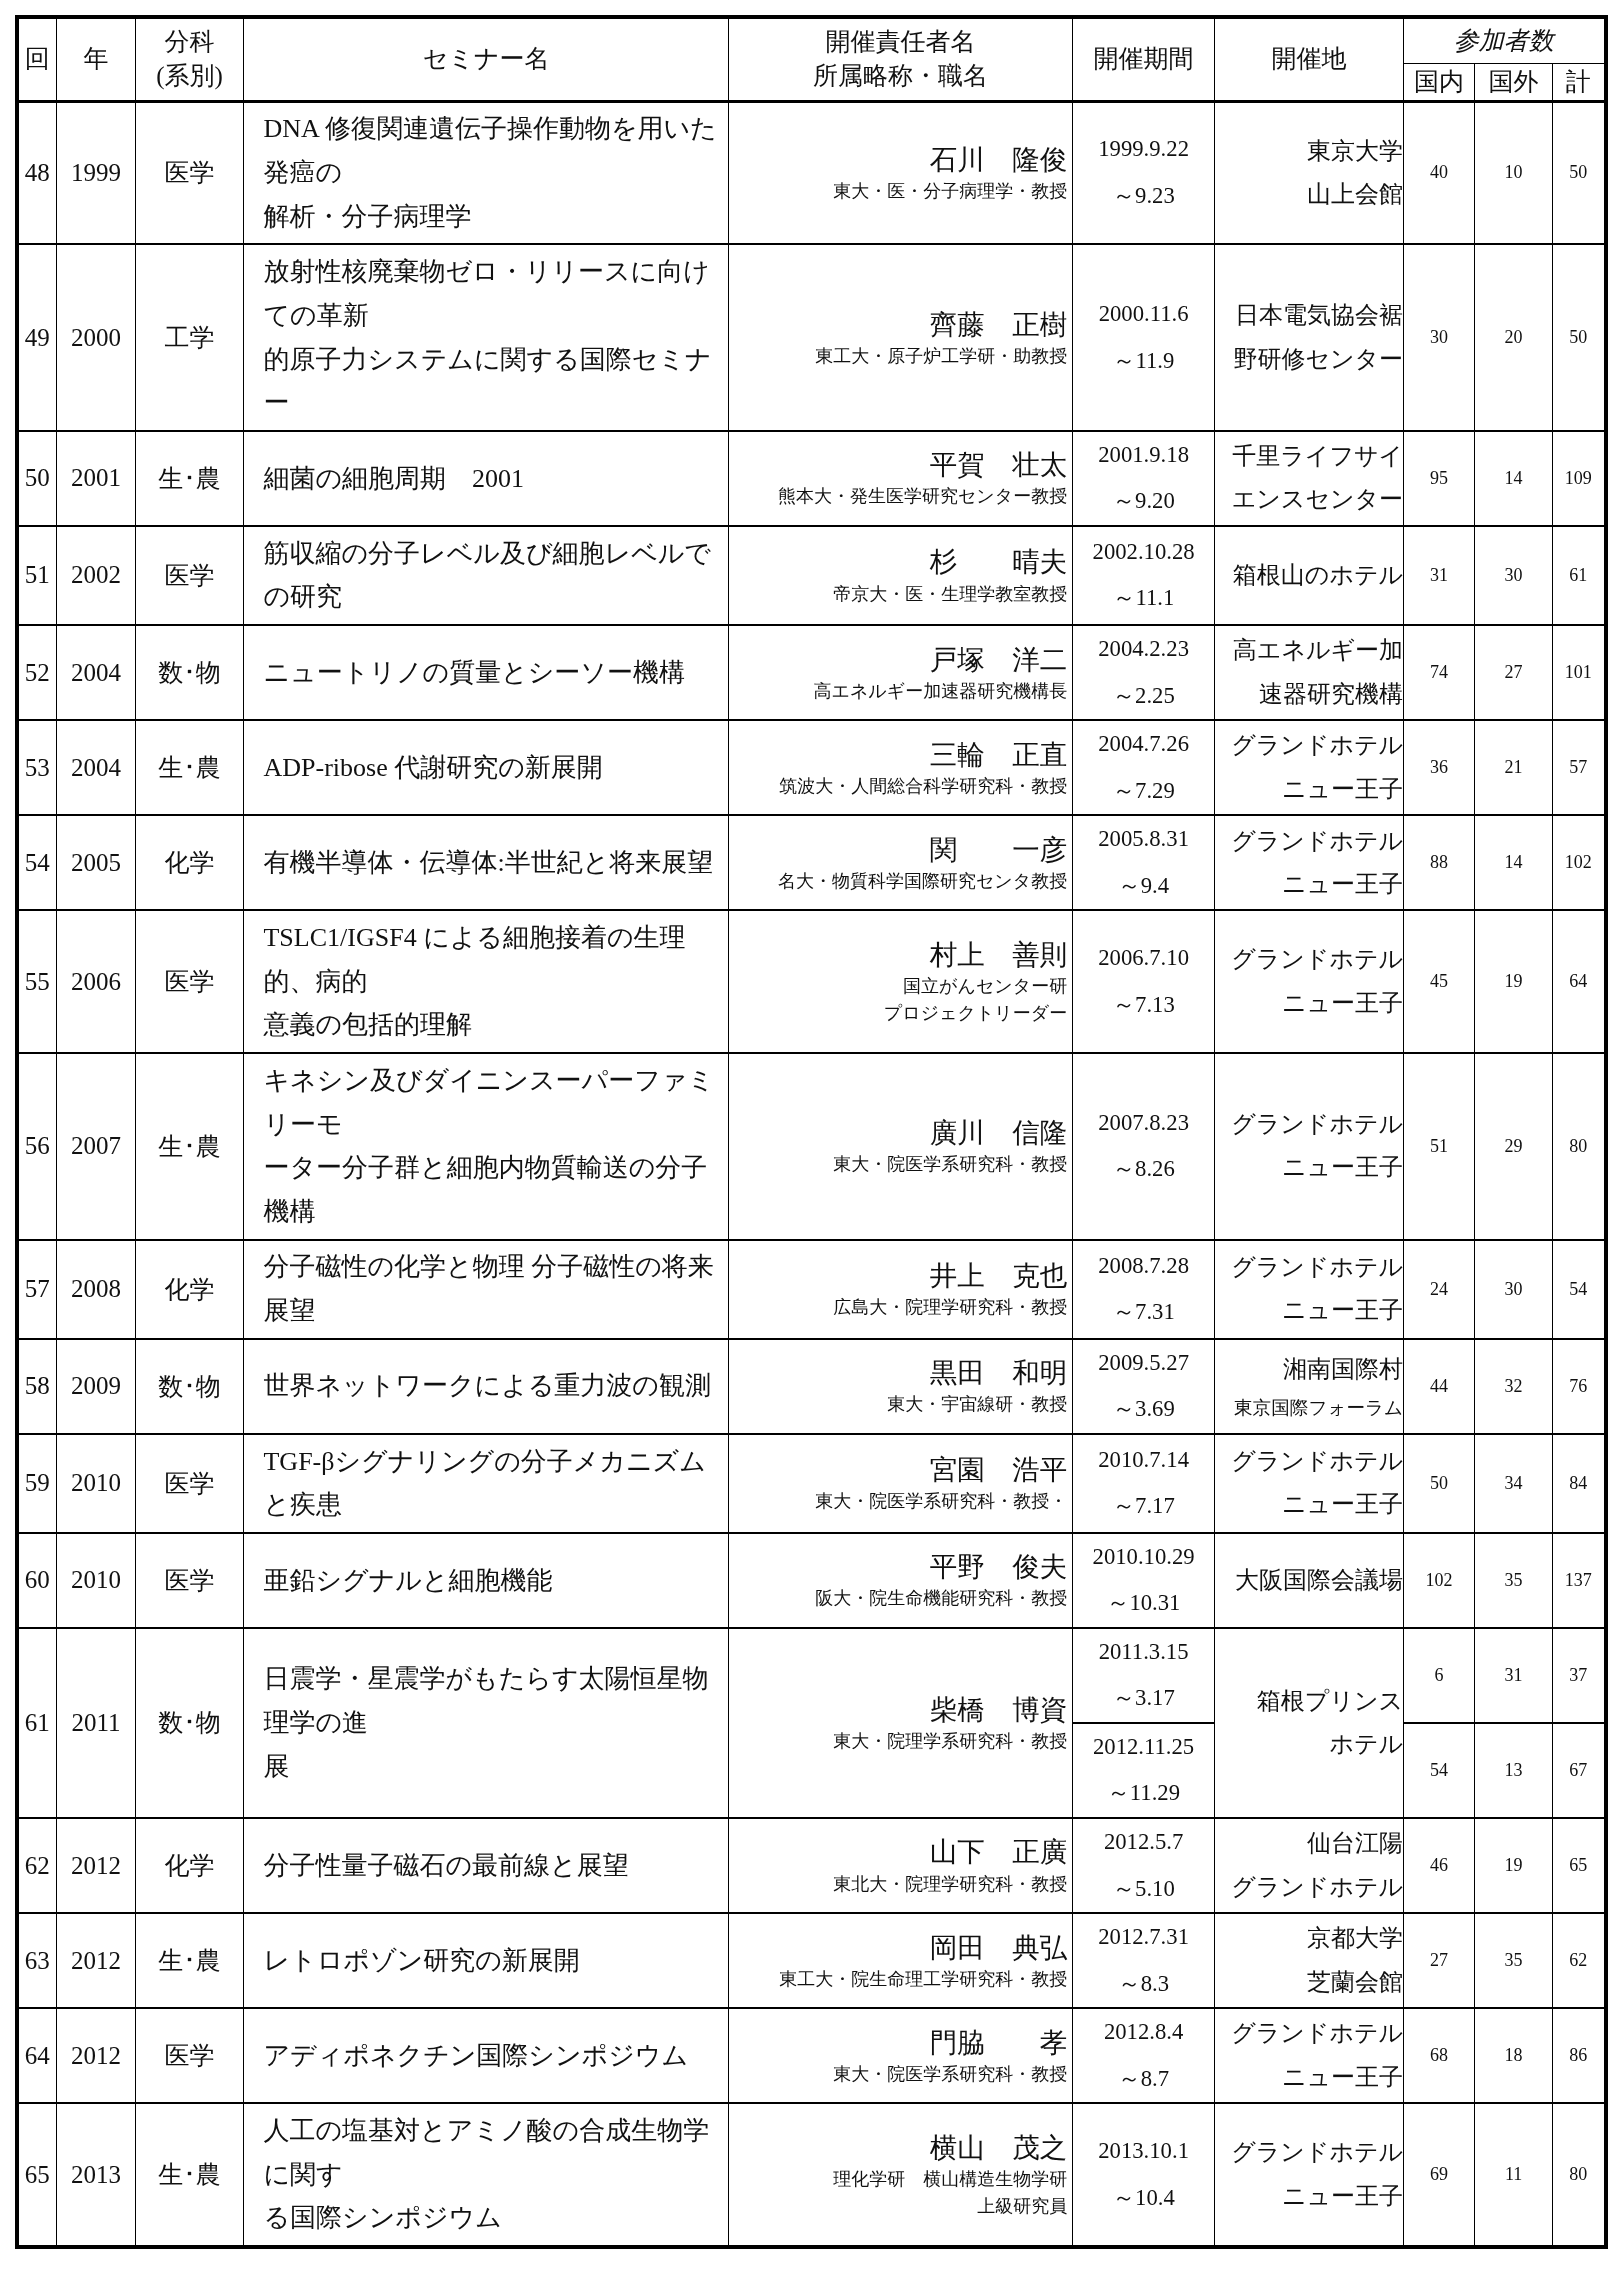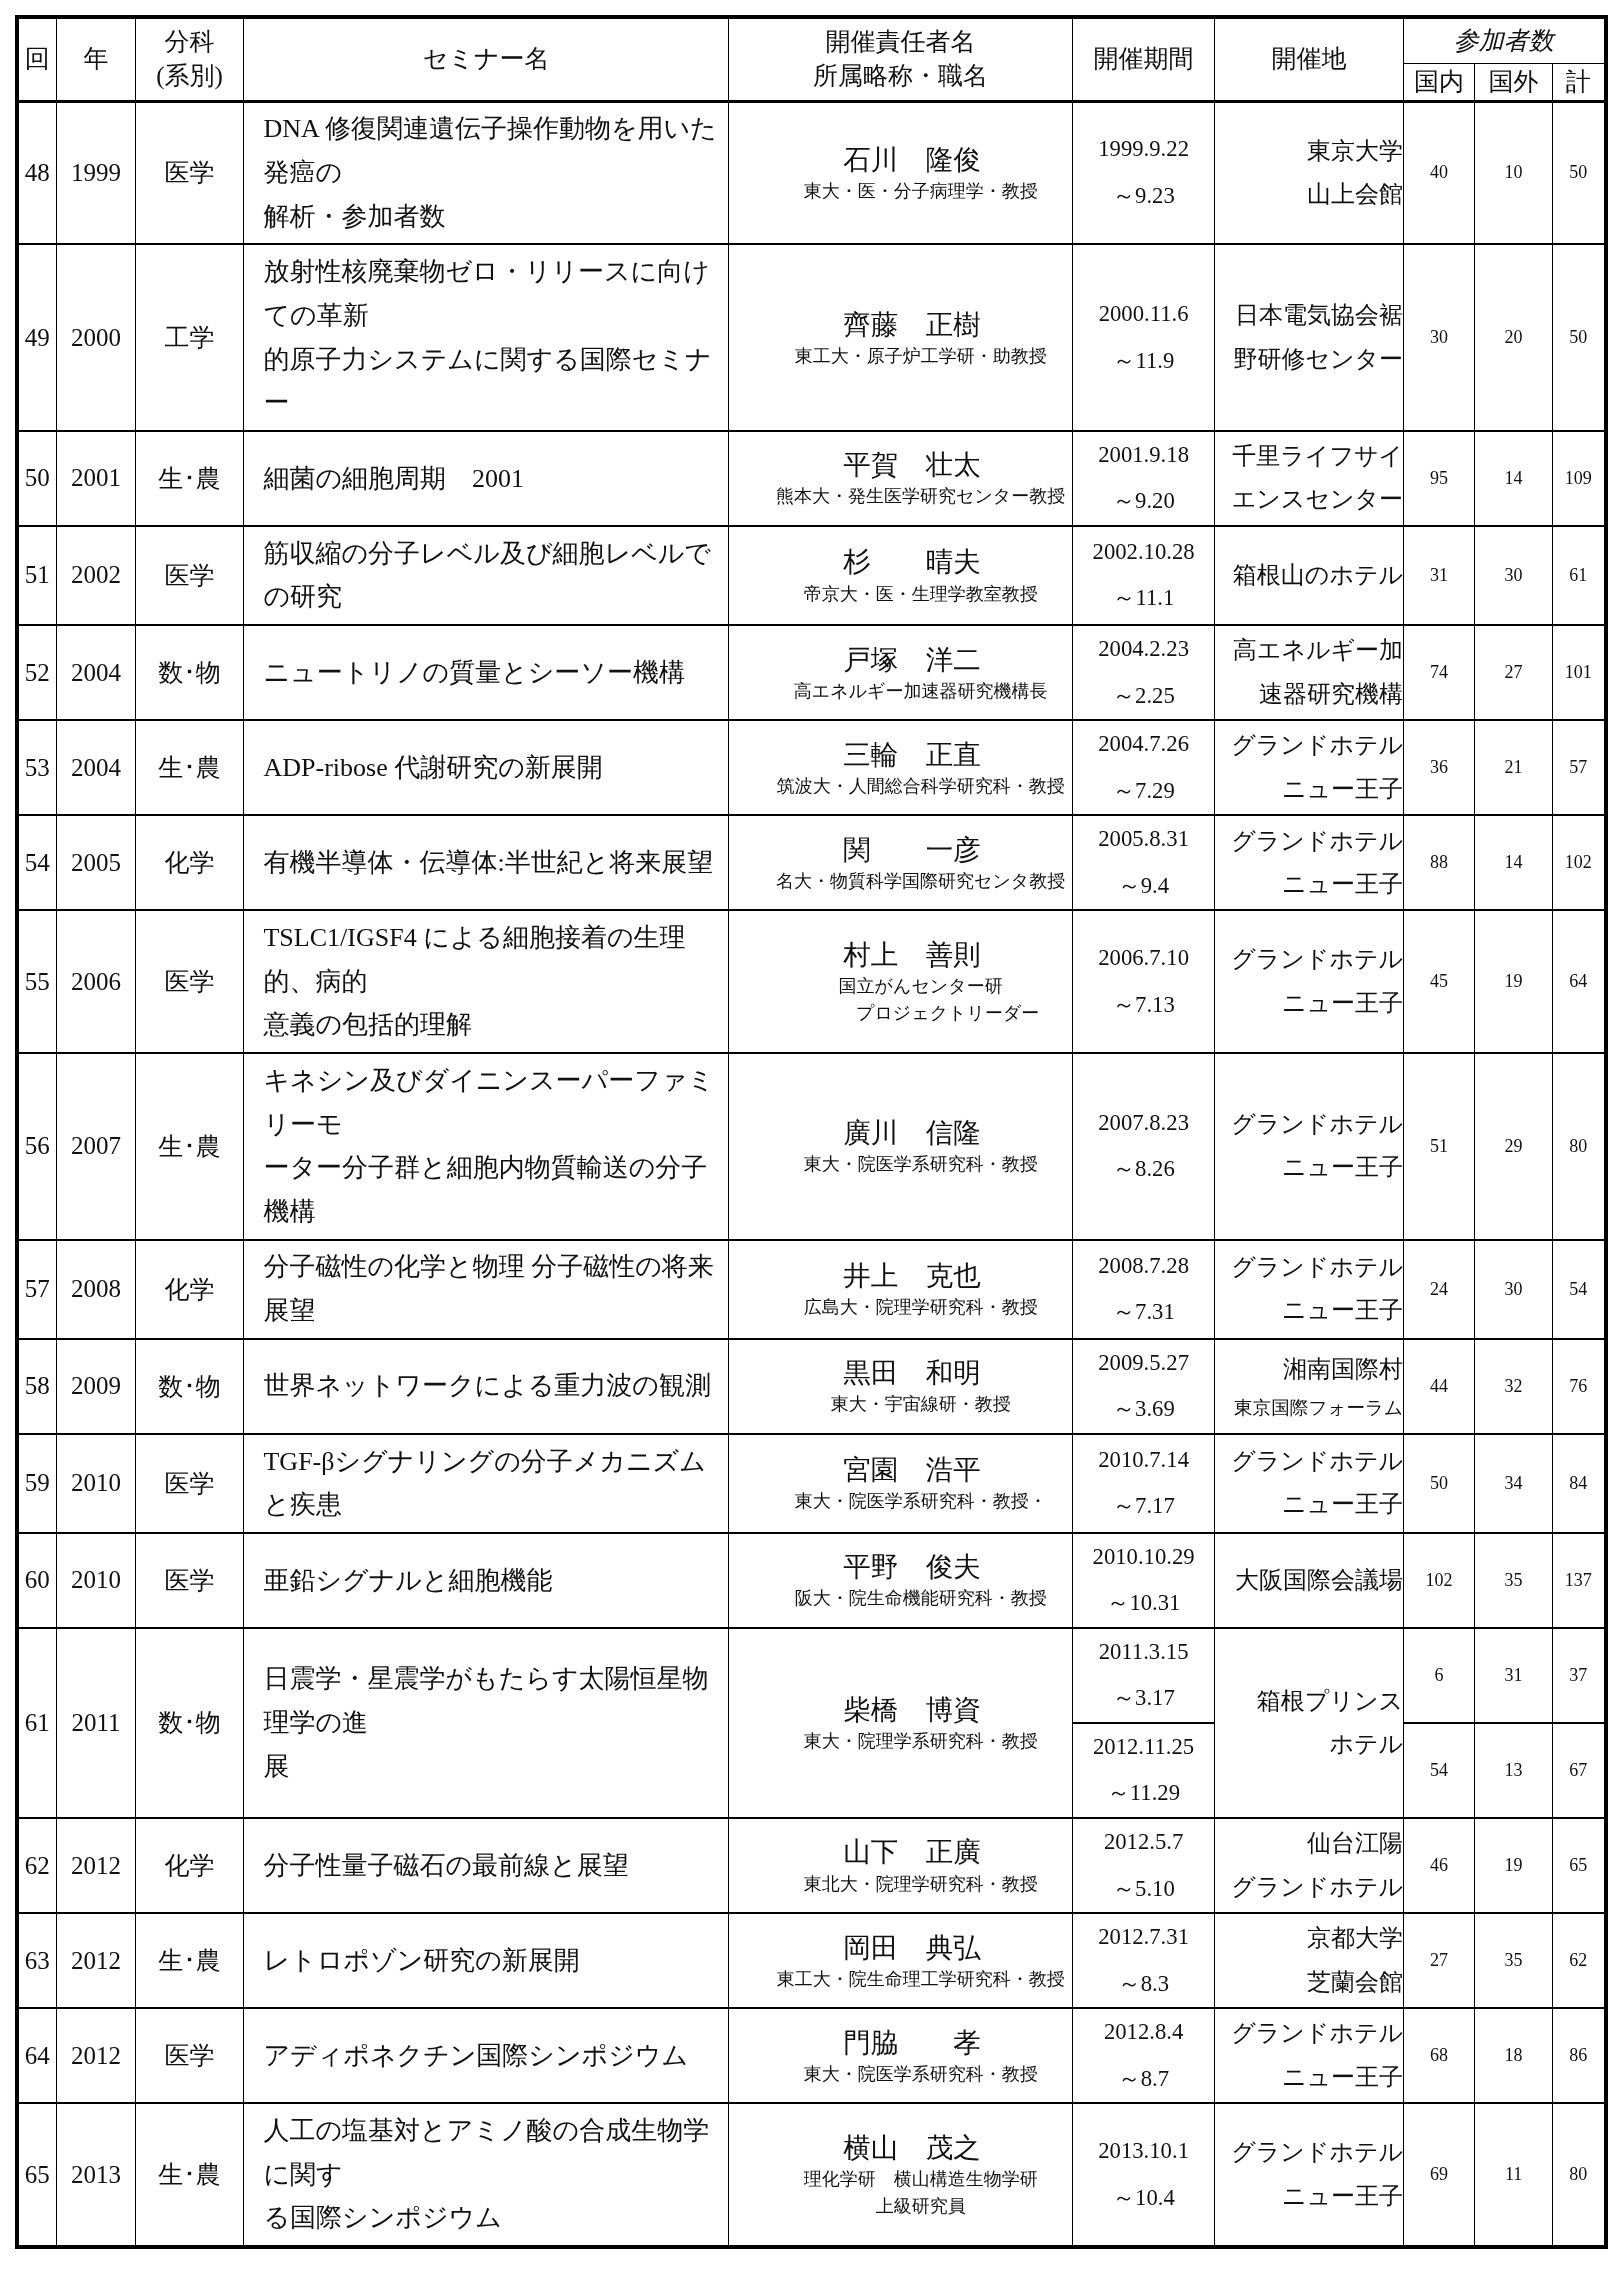--- a/index.html
+++ b/index.html
@@ -35,21 +35,21 @@
   thead th.grp{border-bottom-width:1.6px;font-style:italic;}
 
   td.c-no,td.c-year,td.c-field{
     text-align:center;font-size:25px;
   }
   td.c-sem{
     text-align:left;font-size:26px;line-height:1.68;
     padding:4.9px 8px 4.9px 19.4px;
   }
   td.c-org{
-    text-align:center;
+    text-align:right;
     padding:3.2px 4.9px 3.2px 0;
     font-family:Liberation Serif, serif;
   }
   .org-name{
     font-size:27.5px;line-height:1.35;
     padding-left:27.5px;white-space:pre-wrap;
   }
   .org-affil{
     font-size:18px;line-height:1.5;
     padding-left:45px;white-space:pre-wrap;
@@ -104,21 +104,21 @@
       <th>計</th>
     </tr>
   </thead>
   <tbody id="tbody">
       <tr style="height: 83px;">
         <td class="c-no">48</td>
         <td class="c-year">1999</td>
         <td class="c-field">医学</td>
         <td class="c-sem">
           <div>DNA 修復関連遺伝子操作動物を用いた発癌の</div>
-          <div>解析・参加者数</div>
+          <div>解析・分子病理学</div>
         </td>
         <td class="c-org">
           <div class="org-name">石川　隆俊</div>
           <div class="org-affil">東大・医・分子病理学・教授</div>
         </td>
         <td class="c-period">
           <div>1999.9.22</div>
           <div>～9.23</div>
         </td>
         <td class="c-loc">

